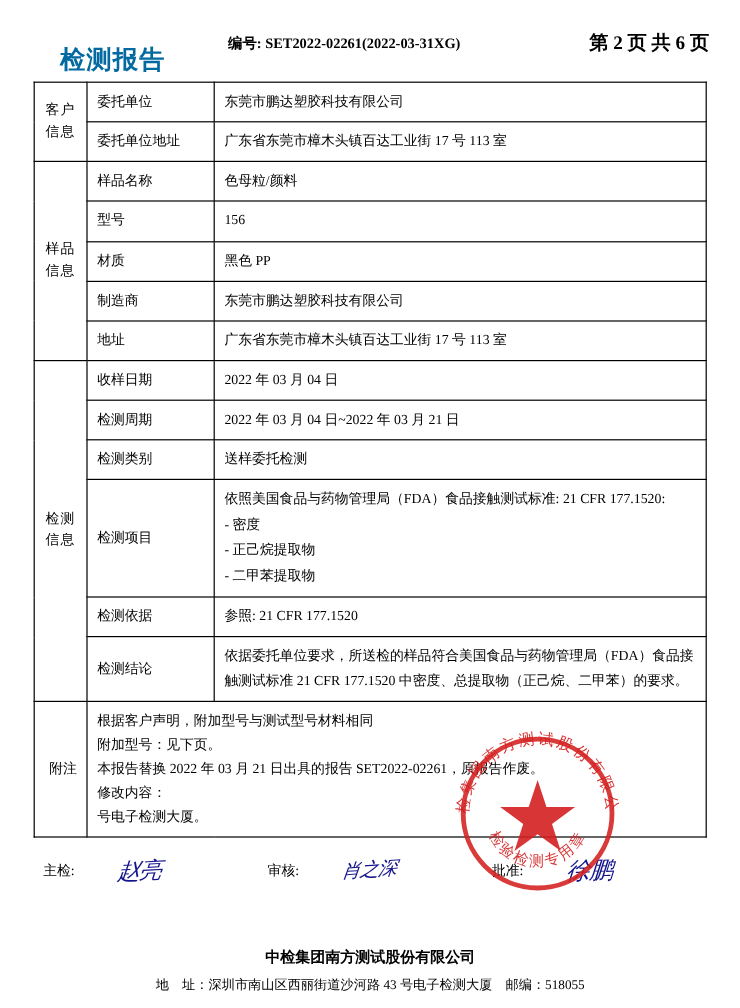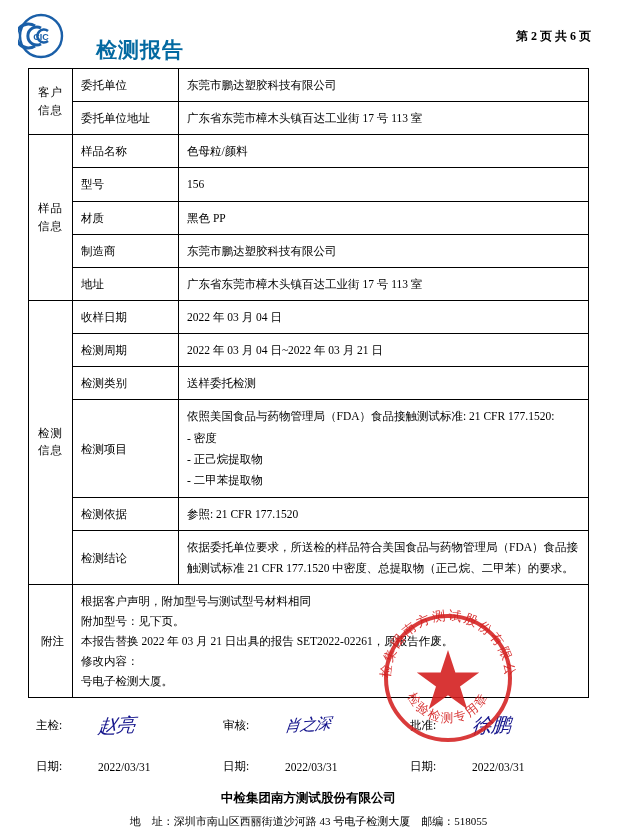--- a/index.html
+++ b/index.html
@@ -48,21 +48,21 @@
   .report-no {
     margin-left: 52px;
     font-size: 12px;
     font-weight: bold;
     white-space: nowrap;
   }
   .report-no .lbl { font-weight: bold; }
   .page-no {
     margin-left: auto;
     margin-right: 8px;
-    font-size: 12px;
+    font-size: 16px;
     font-weight: bold;
     white-space: nowrap;
   }
 
   
   table.main {
     border-collapse: collapse;
     width: 561px;
     margin: 4px auto;
     table-layout: fixed;
@@ -173,30 +173,25 @@
   }
   .footer a { color: #0000cc; text-decoration: underline; }
   .footer .line { white-space: nowrap; }
 </style>
 </head>
 <body>
 
 <div class="page">
 
   <div class="header">
-    <div class="logo">
-      <svg width="46" height="46" viewBox="0 0 46 46">
-        <circle cx="23" cy="23" r="21" fill="none" stroke="#1a5fa8" stroke-width="2.4"></circle>
-        <path d="M17 13 A12 12 0 1 0 17 33" fill="none" stroke="#1a5fa8" stroke-width="3.2"></path>
-        <path d="M23 15 A9 9 0 1 0 23 31" fill="none" stroke="#1a5fa8" stroke-width="3"></path>
-        <path d="M30 18 A6.5 6.5 0 1 0 30 28" fill="none" stroke="#1a5fa8" stroke-width="2.6"></path>
-        <text x="23" y="27" font-size="9" font-family="Liberation Sans, sans-serif" fill="#1a5fa8" text-anchor="middle" font-weight="bold">CIC</text>
-      </svg>
+    <div class="report-title">检测报告</div>
+    <div class="report-no">
+      <span class="lbl">编号:</span>
+      <span>SET2022-02261(2022-03-31XG)</span>
     </div>
-    <div class="report-title">检测报告</div>
     <div class="page-no">第 2 页 共 6 页</div>
   </div>
 
   <table class="main">
     <colgroup>
       <col style="width:44px">
       <col style="width:106px">
       <col>
     </colgroup>
     <tbody>
@@ -295,28 +290,20 @@
       </colgroup>
       <tbody>
         <tr class="sig-row1">
           <td class="sig-label">主检:</td>
           <td class="sig-value"><span class="sig-hand">赵亮</span></td>
           <td class="sig-label">审核:</td>
           <td class="sig-value"><span class="sig-hand s2">肖之深</span></td>
           <td class="sig-label">批准:</td>
           <td class="sig-value"><span class="sig-hand s3">徐鹏</span></td>
         </tr>
-        <tr>
-          <td class="sig-label">日期:</td>
-          <td class="date-val">2022/03/31</td>
-          <td class="sig-label">日期:</td>
-          <td class="date-val">2022/03/31</td>
-          <td class="sig-label">日期:</td>
-          <td class="date-val">2022/03/31</td>
-        </tr>
       </tbody>
     </table>
   </div>
 
   <div class="stamp">
     <svg width="160" height="160" viewBox="0 0 160 160">
       <defs>
         <path id="arcTop" d="M 22 80 A 58 58 0 0 1 138 80"></path>
         <path id="arcBottom" d="M 36 80 A 44 44 0 0 0 124 80"></path>
       </defs>

